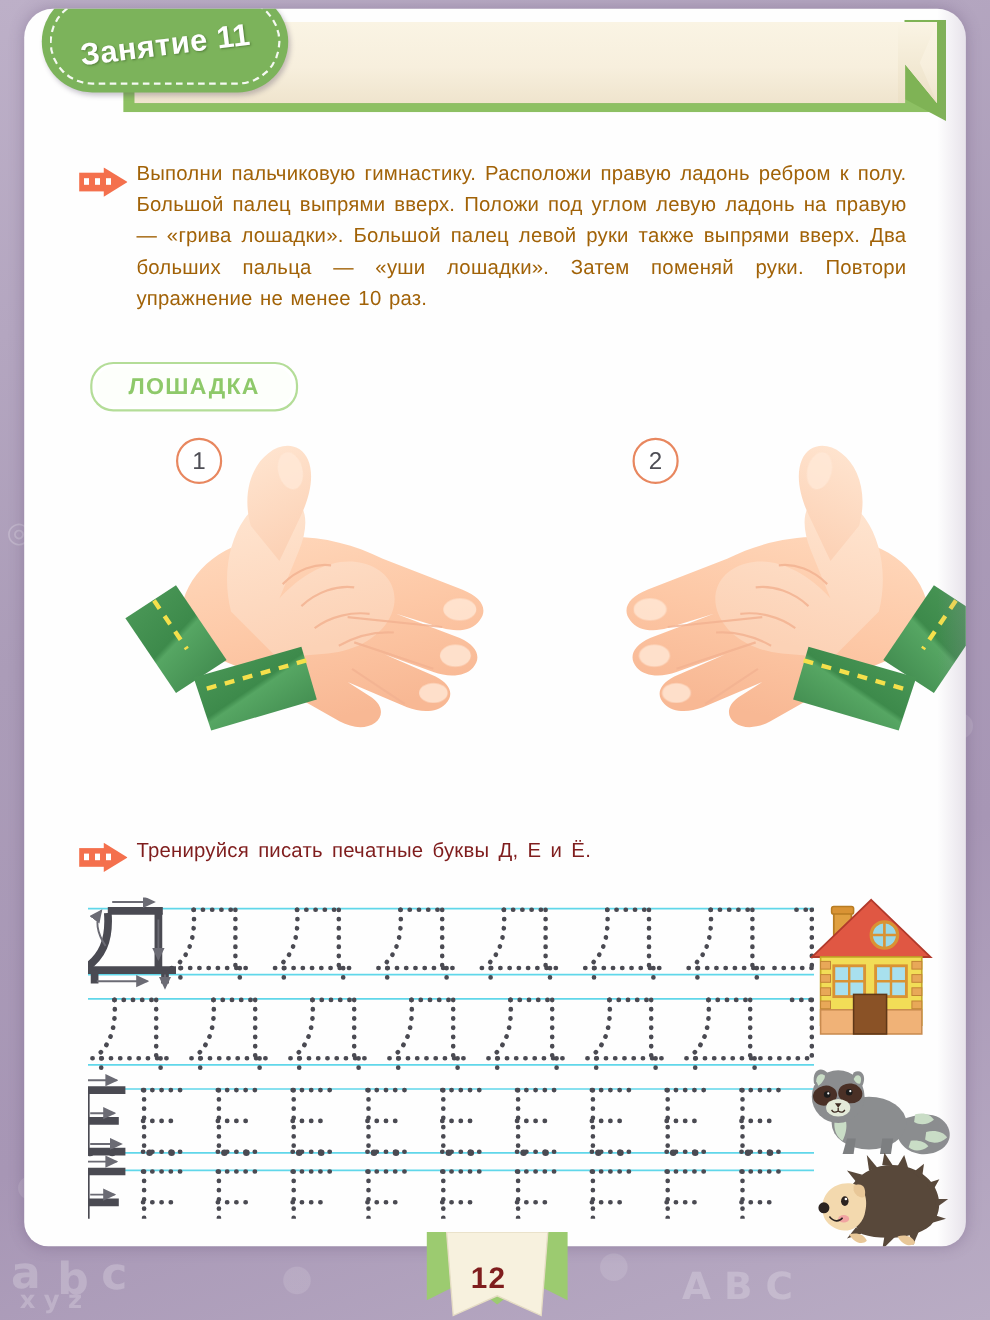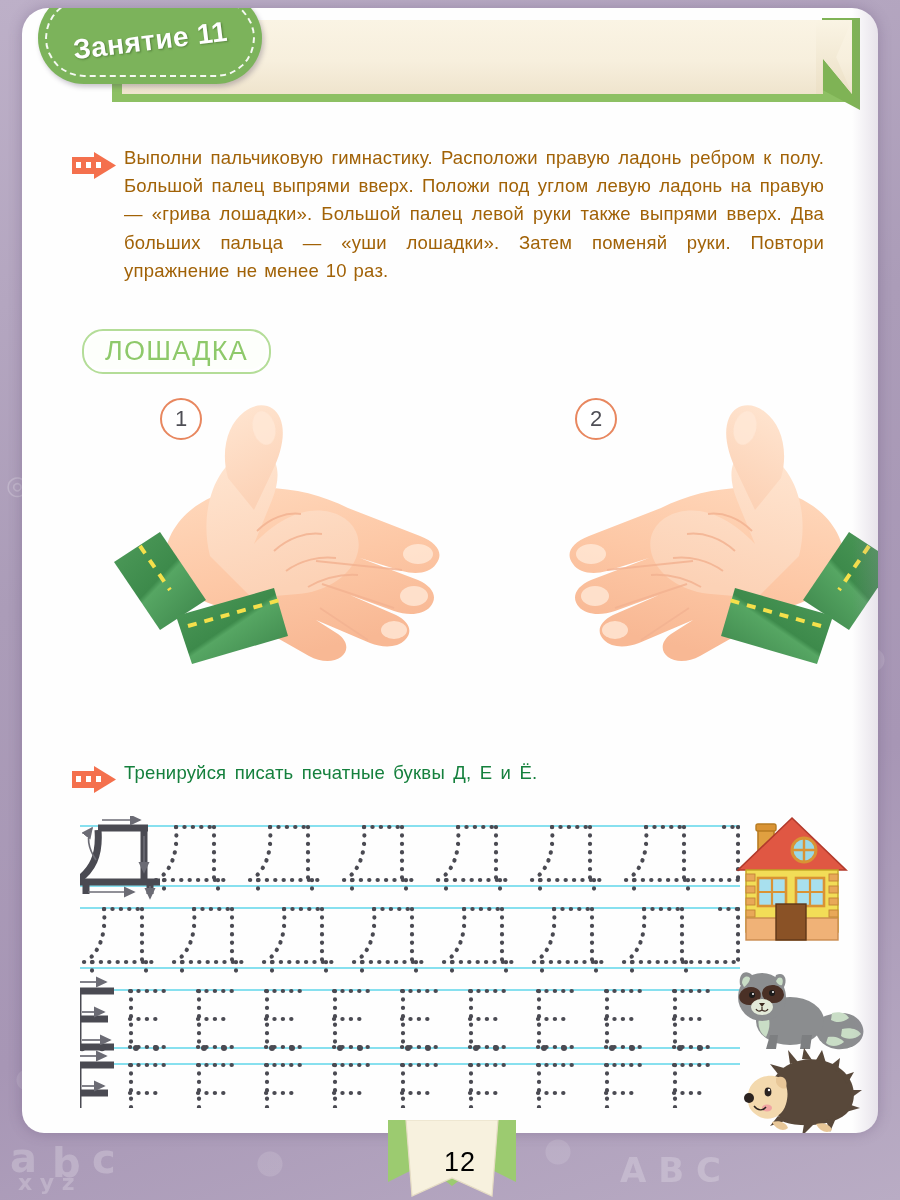--- a/index.html
+++ b/index.html
@@ -118,50 +118,50 @@
   }
 
   
   #horse-pill{
     position:absolute;left:60px;top:321px;width:185px;height:41px;
     border:2.5px solid #b4dd98;border-radius:21px;
     background:#fdfffb;box-shadow:inset 0 0 0 3px #ffffff;
   }
   #horse-pill-label{
     position:absolute;inset:0;display:flex;align-items:center;justify-content:center;
-    color:#8ec96a;font-weight:400;font-size:27px;letter-spacing:1.2px;
+    color:#8ec96a;font-weight:700;font-size:21px;letter-spacing:1.2px;
   }
 
   
   .step-num{
     position:absolute;width:38px;height:38px;border-radius:50%;
     border:2px solid #e8875f;color:#4e4e55;
     display:flex;align-items:center;justify-content:center;
     font-size:22px;font-weight:400;background:#ffffff;
   }
   .hand-fig{position:absolute;width:390px;height:300px;}
 
   
   #practice-line{
     position:absolute;left:102px;top:754px;
-    font-size:18.5px;color:#15803d;word-spacing:3px;letter-spacing:.2px;
+    font-size:18.5px;color:#7f1d1d;word-spacing:3px;letter-spacing:.2px;
     white-space:nowrap;
   }
 
   
   #trace-block{position:absolute;left:58px;top:808px;width:660px;height:292px;}
 
   
   .pic{position:absolute;}
 
   
   #footer{position:absolute;left:0;bottom:0;width:900px;height:80px;}
   #page-num{
-    position:absolute;left:428px;bottom:22px;width:48px;text-align:right;
-    color:#000000;font-weight:400;font-size:27px;letter-spacing:1px;
+    position:absolute;left:428px;bottom:22px;width:48px;text-align:left;
+    color:#7f1d1d;font-weight:700;font-size:27px;letter-spacing:1px;
   }
 </style>
 </head>
 <body>
 
 <div id="page-frame">
   <span class="deco-glyph" style="left:10px;top:1135px;font-size:40px;">a</span>
   <span class="deco-glyph" style="left:52px;top:1140px;font-size:40px;">b</span>
   <span class="deco-glyph" style="left:92px;top:1136px;font-size:40px;">c</span>
   <span class="deco-glyph" style="left:18px;top:1170px;font-size:22px;">x y z</span>

